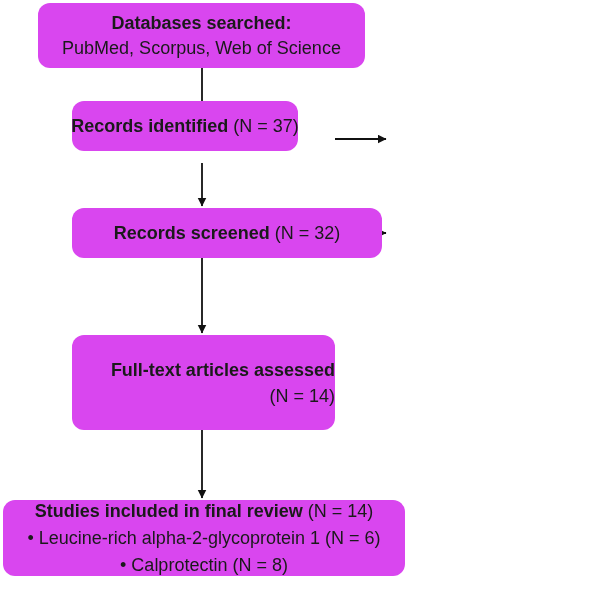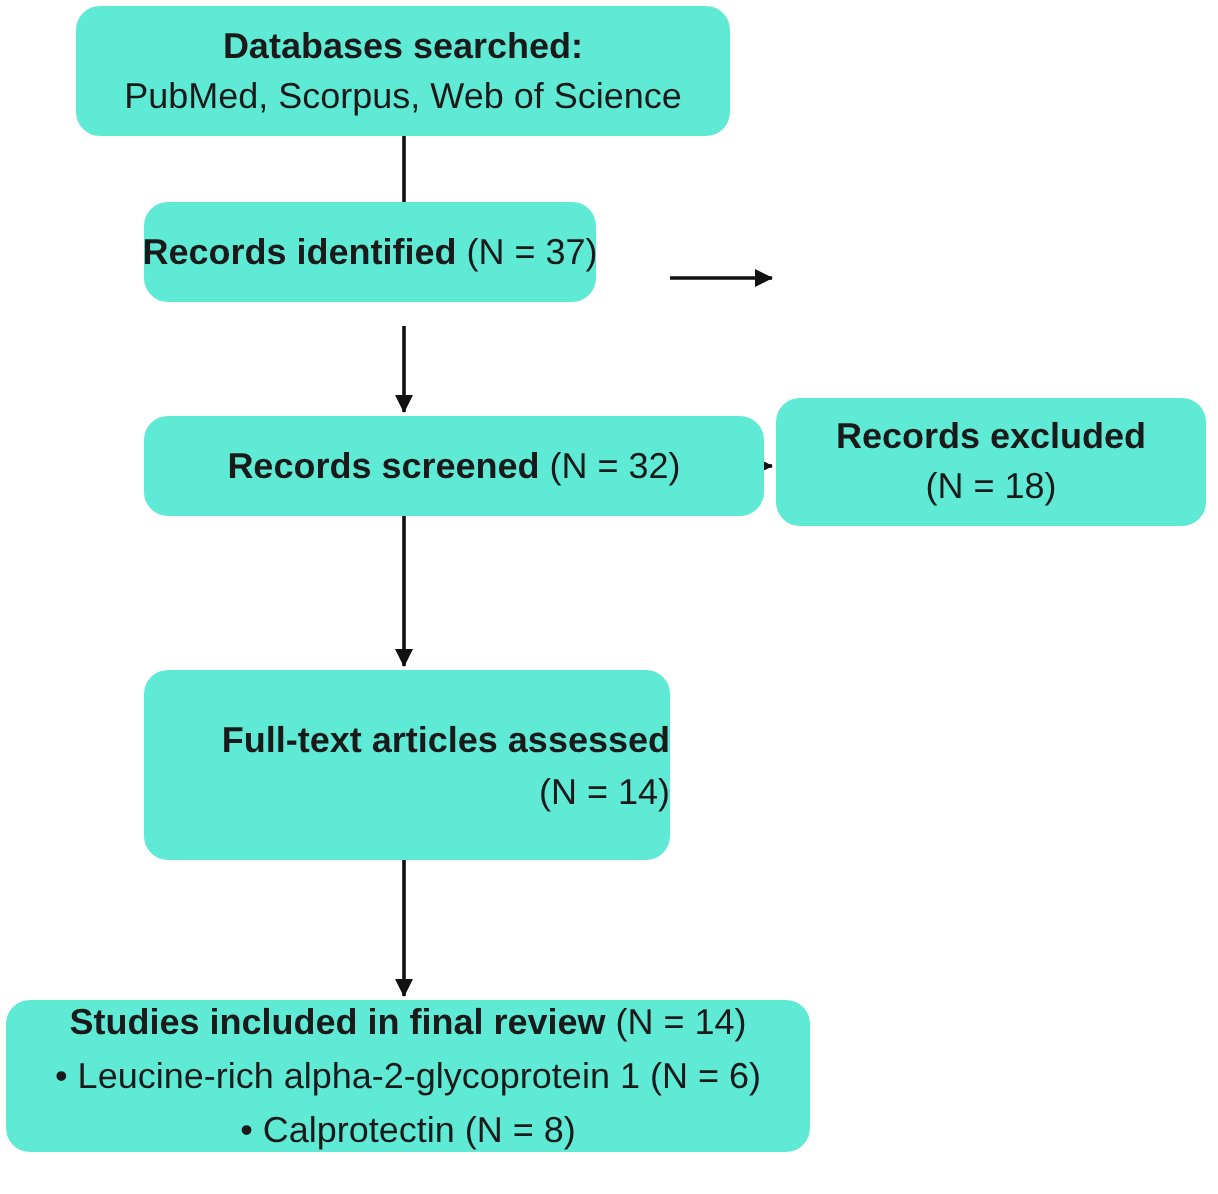--- a/index.html
+++ b/index.html
@@ -11,21 +11,21 @@
     position: relative;
     width: 609px;
     height: 597px;
     background: #ffffff;
     font-family: "Liberation Sans", sans-serif;
     color: #1a1a1a;
     overflow: hidden;
   }
   .box {
     position: absolute;
-    background: #5eead4;
+    background: #d946ef;
     border-radius: 12px;
     display: flex;
     flex-direction: column;
     align-items: center;
     justify-content: center;
     text-align: center;
     font-size: 18px;
     line-height: 25px;
     color: #1a1a1a;
   }
@@ -73,24 +73,20 @@
 
   <div class="box node-identified">
     <div class="line"><span class="bold">Records identified</span><span> (N = 37)</span></div>
   </div>
 
 
   <div class="box node-screened">
     <div class="line"><span class="bold">Records screened</span><span> (N = 32)</span></div>
   </div>
 
-  <div class="box node-excluded">
-    <div class="line bold">Records excluded</div>
-    <div class="line">(N = 18)</div>
-  </div>
 
   <div class="box node-fulltext">
     <div class="line bold">Full-text articles assessed</div>
     <div class="line">(N = 14)</div>
   </div>
 
   <div class="box node-included">
     <div class="line"><span class="bold">Studies included in final review</span><span> (N = 14)</span></div>
     <div class="line">• Leucine-rich alpha-2-glycoprotein 1 (N = 6)</div>
     <div class="line">• Calprotectin (N = 8)</div>

